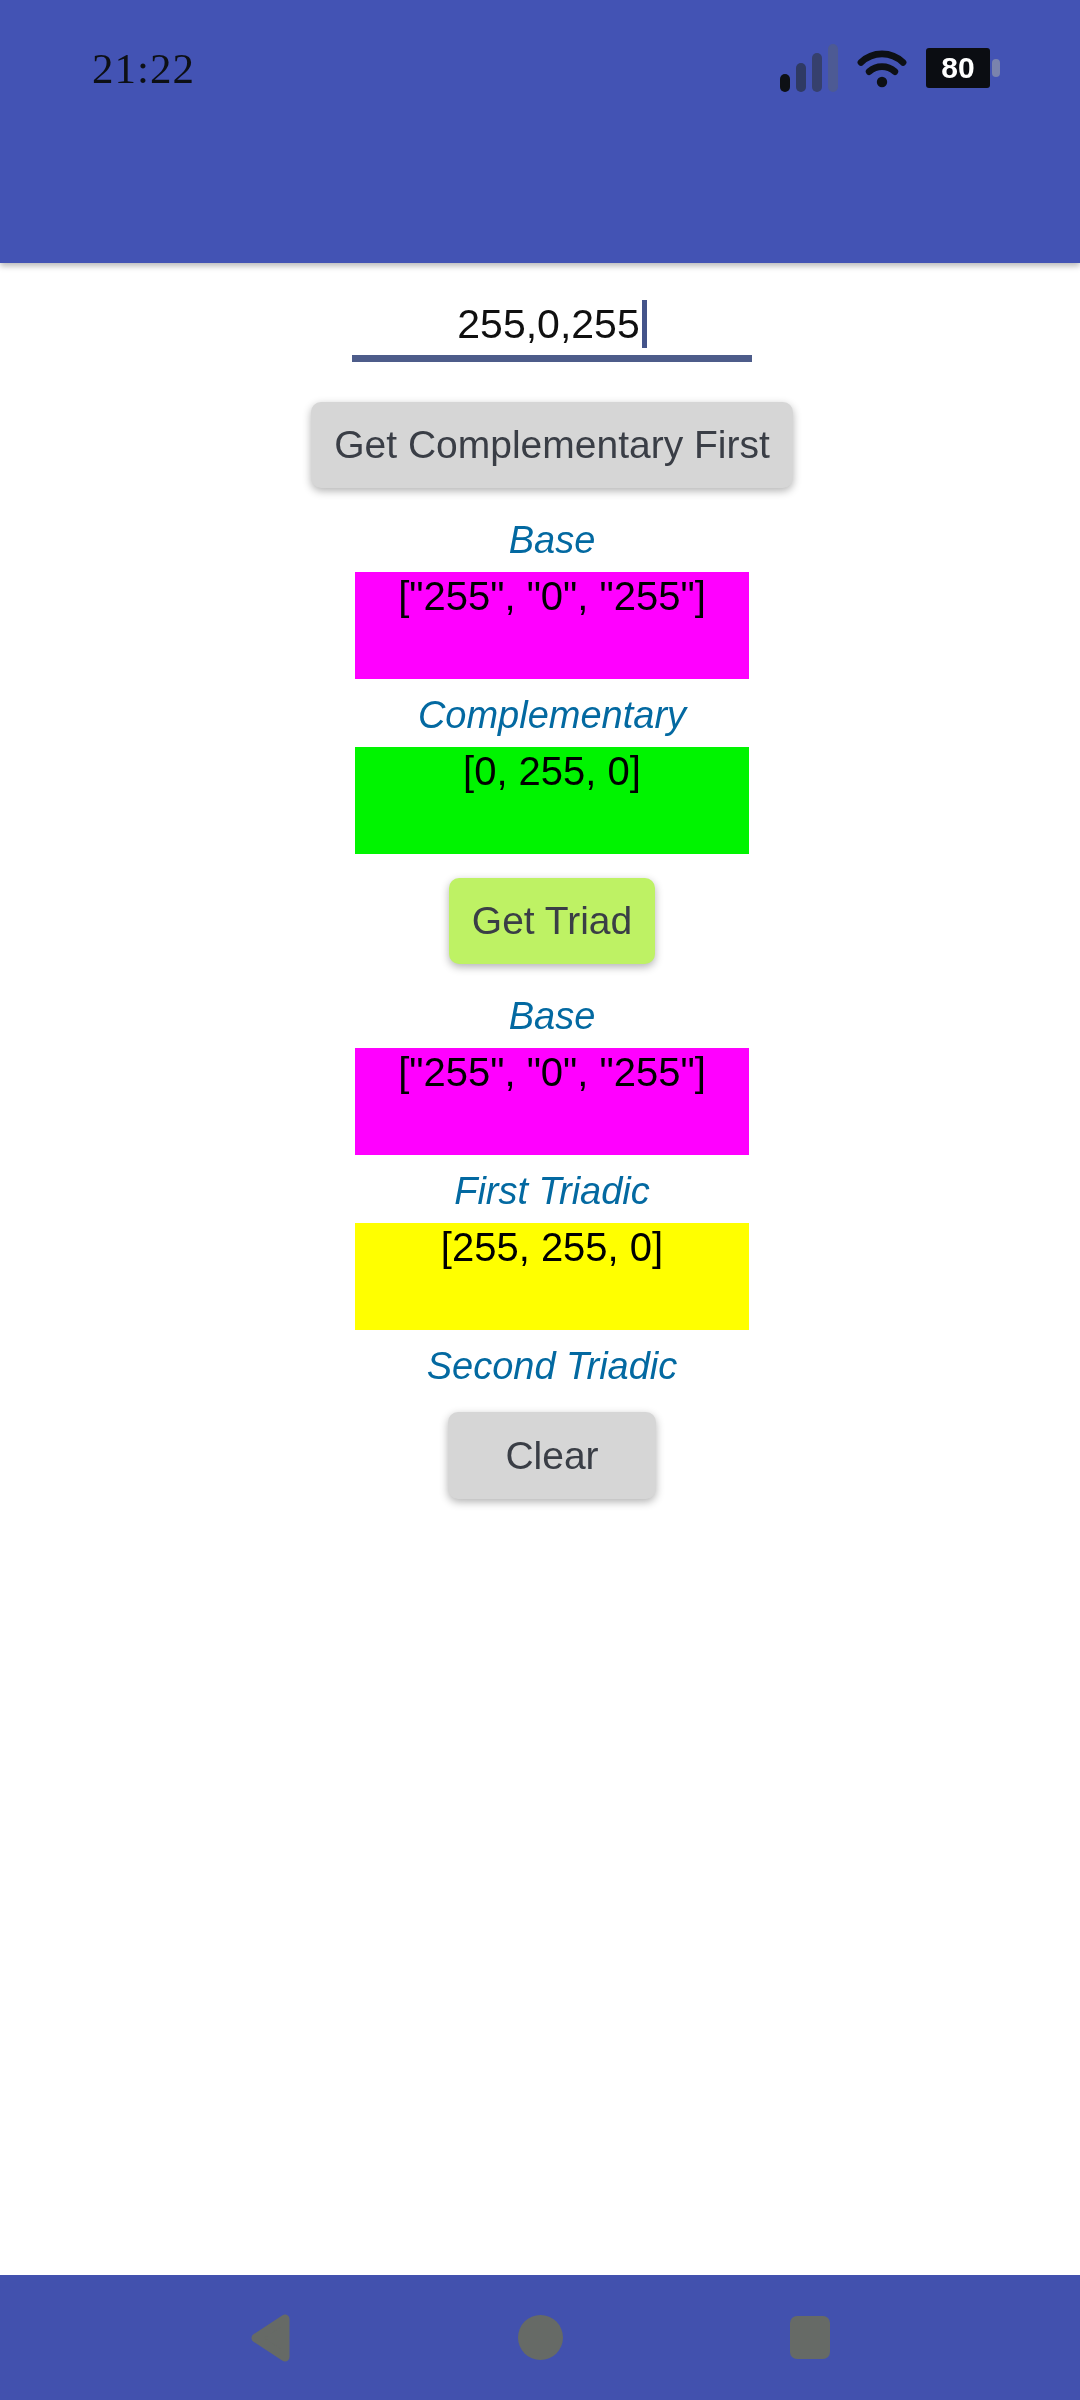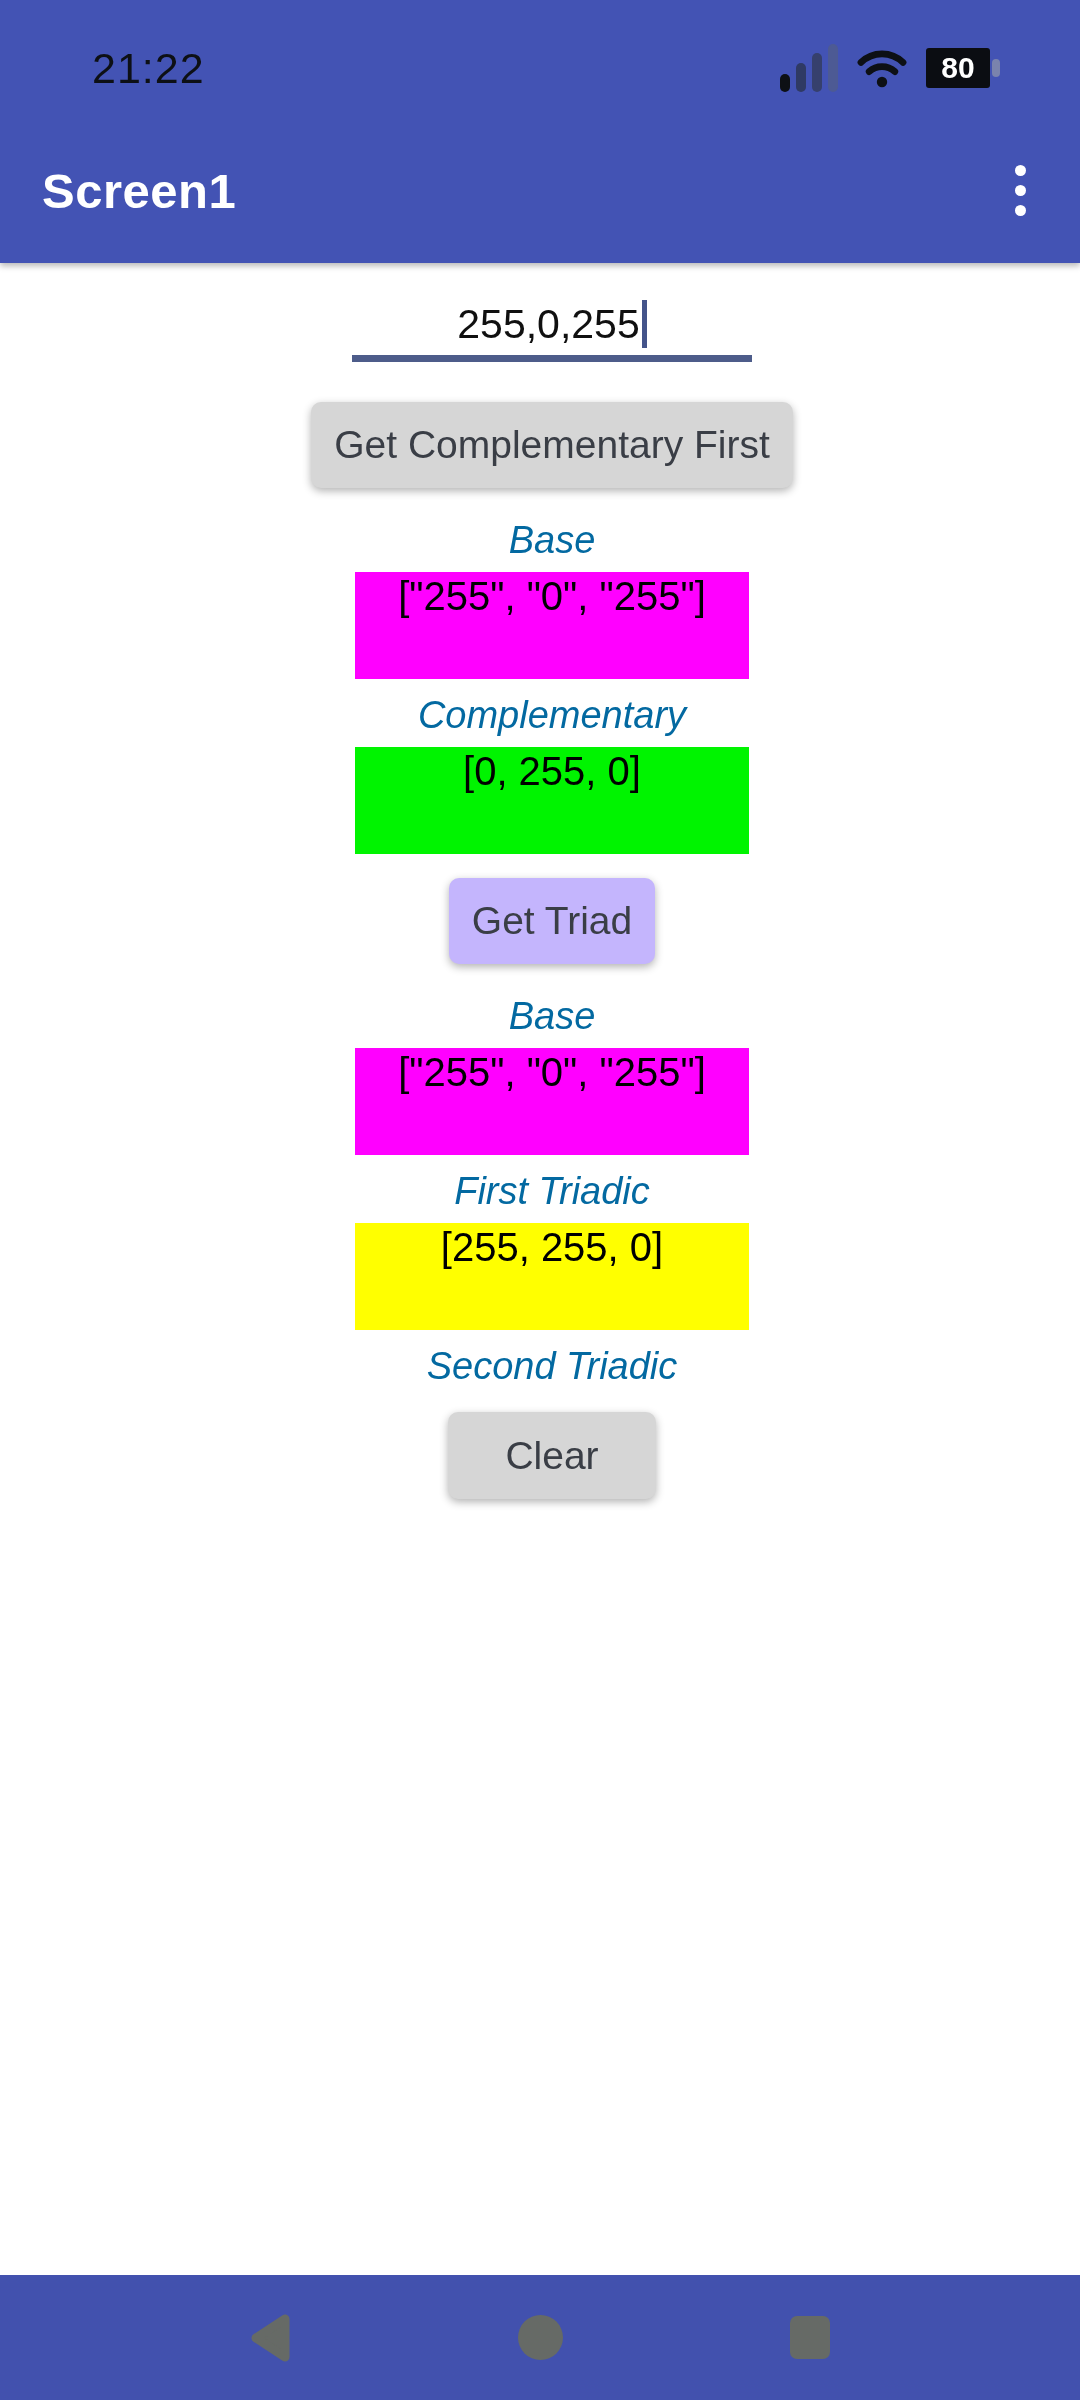--- a/index.html
+++ b/index.html
@@ -11,21 +11,21 @@
   
   .top-bars {
     position:absolute; top:0; left:0; width:100%; height:263px;
     background:#4353b4; box-shadow:0 3px 6px rgba(0,0,0,.28);
   }
   .status-bar {
     height:118px; box-sizing:border-box;
     display:flex; align-items:center; justify-content:space-between;
     padding:18px 90px 0 92px;
   }
-  .status-time { color:#0d1015; font-size:43px; letter-spacing:1px; }
+  .status-time { color:#0d1015; font-size:43px; letter-spacing:1px;font-family:Liberation Serif, serif; }
   .status-icons { display:flex; align-items:center; gap:18px; }
   .signal { display:flex; align-items:flex-end; gap:6px; height:48px; }
   .signal i { display:block; width:10px; border-radius:5px; }
   .signal i.b1 { height:18px; background:#0d1015; }
   .signal i.b2 { height:29px; background:#2f3a64; }
   .signal i.b3 { height:39px; background:#36406d; }
   .signal i.b4 { height:48px; background:#4d5a94; }
   .wifi { width:52px; height:44px; }
   .battery { position:relative; width:64px; height:40px; background:#0b0d12;
     border-radius:3px; display:flex; align-items:center; justify-content:center; }
@@ -105,49 +105,41 @@
           <path d="M6.6 12.8 a9.5 9.5 0 0 1 12.8 0" fill="none" stroke="#0d1015" stroke-width="3.4" stroke-linecap="round"></path>
           <circle cx="13" cy="18" r="2.6" fill="#0d1015"></circle>
         </svg>
         <div class="battery">
           <span class="battery-num">80</span>
           <div class="battery-cap"></div>
         </div>
       </div>
     </div>
 
-    <div class="app-bar">
-      <span class="app-title">Screen1</span>
-      <div class="kebab">
-        <i></i>
-          <i></i>
-          <i></i>
-      </div>
-    </div>
   </header>
 
   <main>
     <div class="textfield" role="textbox">
       <span>255,0,255</span>
       <span class="caret"></span>
     </div>
 
     <button class="btn btn-complementary" style="background-color: rgb(214, 214, 214);">Get Complementary First</button>
 
     <div class="swatch-label after-btn">Base</div>
     <div class="swatch" style="background-color: rgb(255, 0, 255);">
       <span>["255", "0", "255"]</span>
     </div>
 
     <div class="swatch-label after-box">Complementary</div>
     <div class="swatch" style="background-color: rgb(0, 244, 0);">
       <span>[0, 255, 0]</span>
     </div>
 
-    <button class="btn btn-triad" style="background-color: #c4b5fd;">Get Triad</button>
+    <button class="btn btn-triad" style="background-color: #bef264;">Get Triad</button>
 
     <div class="swatch-label after-btn">Base</div>
     <div class="swatch" style="background-color: rgb(255, 0, 255);">
       <span>["255", "0", "255"]</span>
     </div>
 
     <div class="swatch-label after-box">First Triadic</div>
     <div class="swatch" style="background-color: rgb(255, 255, 0);">
       <span>[255, 255, 0]</span>
     </div>

